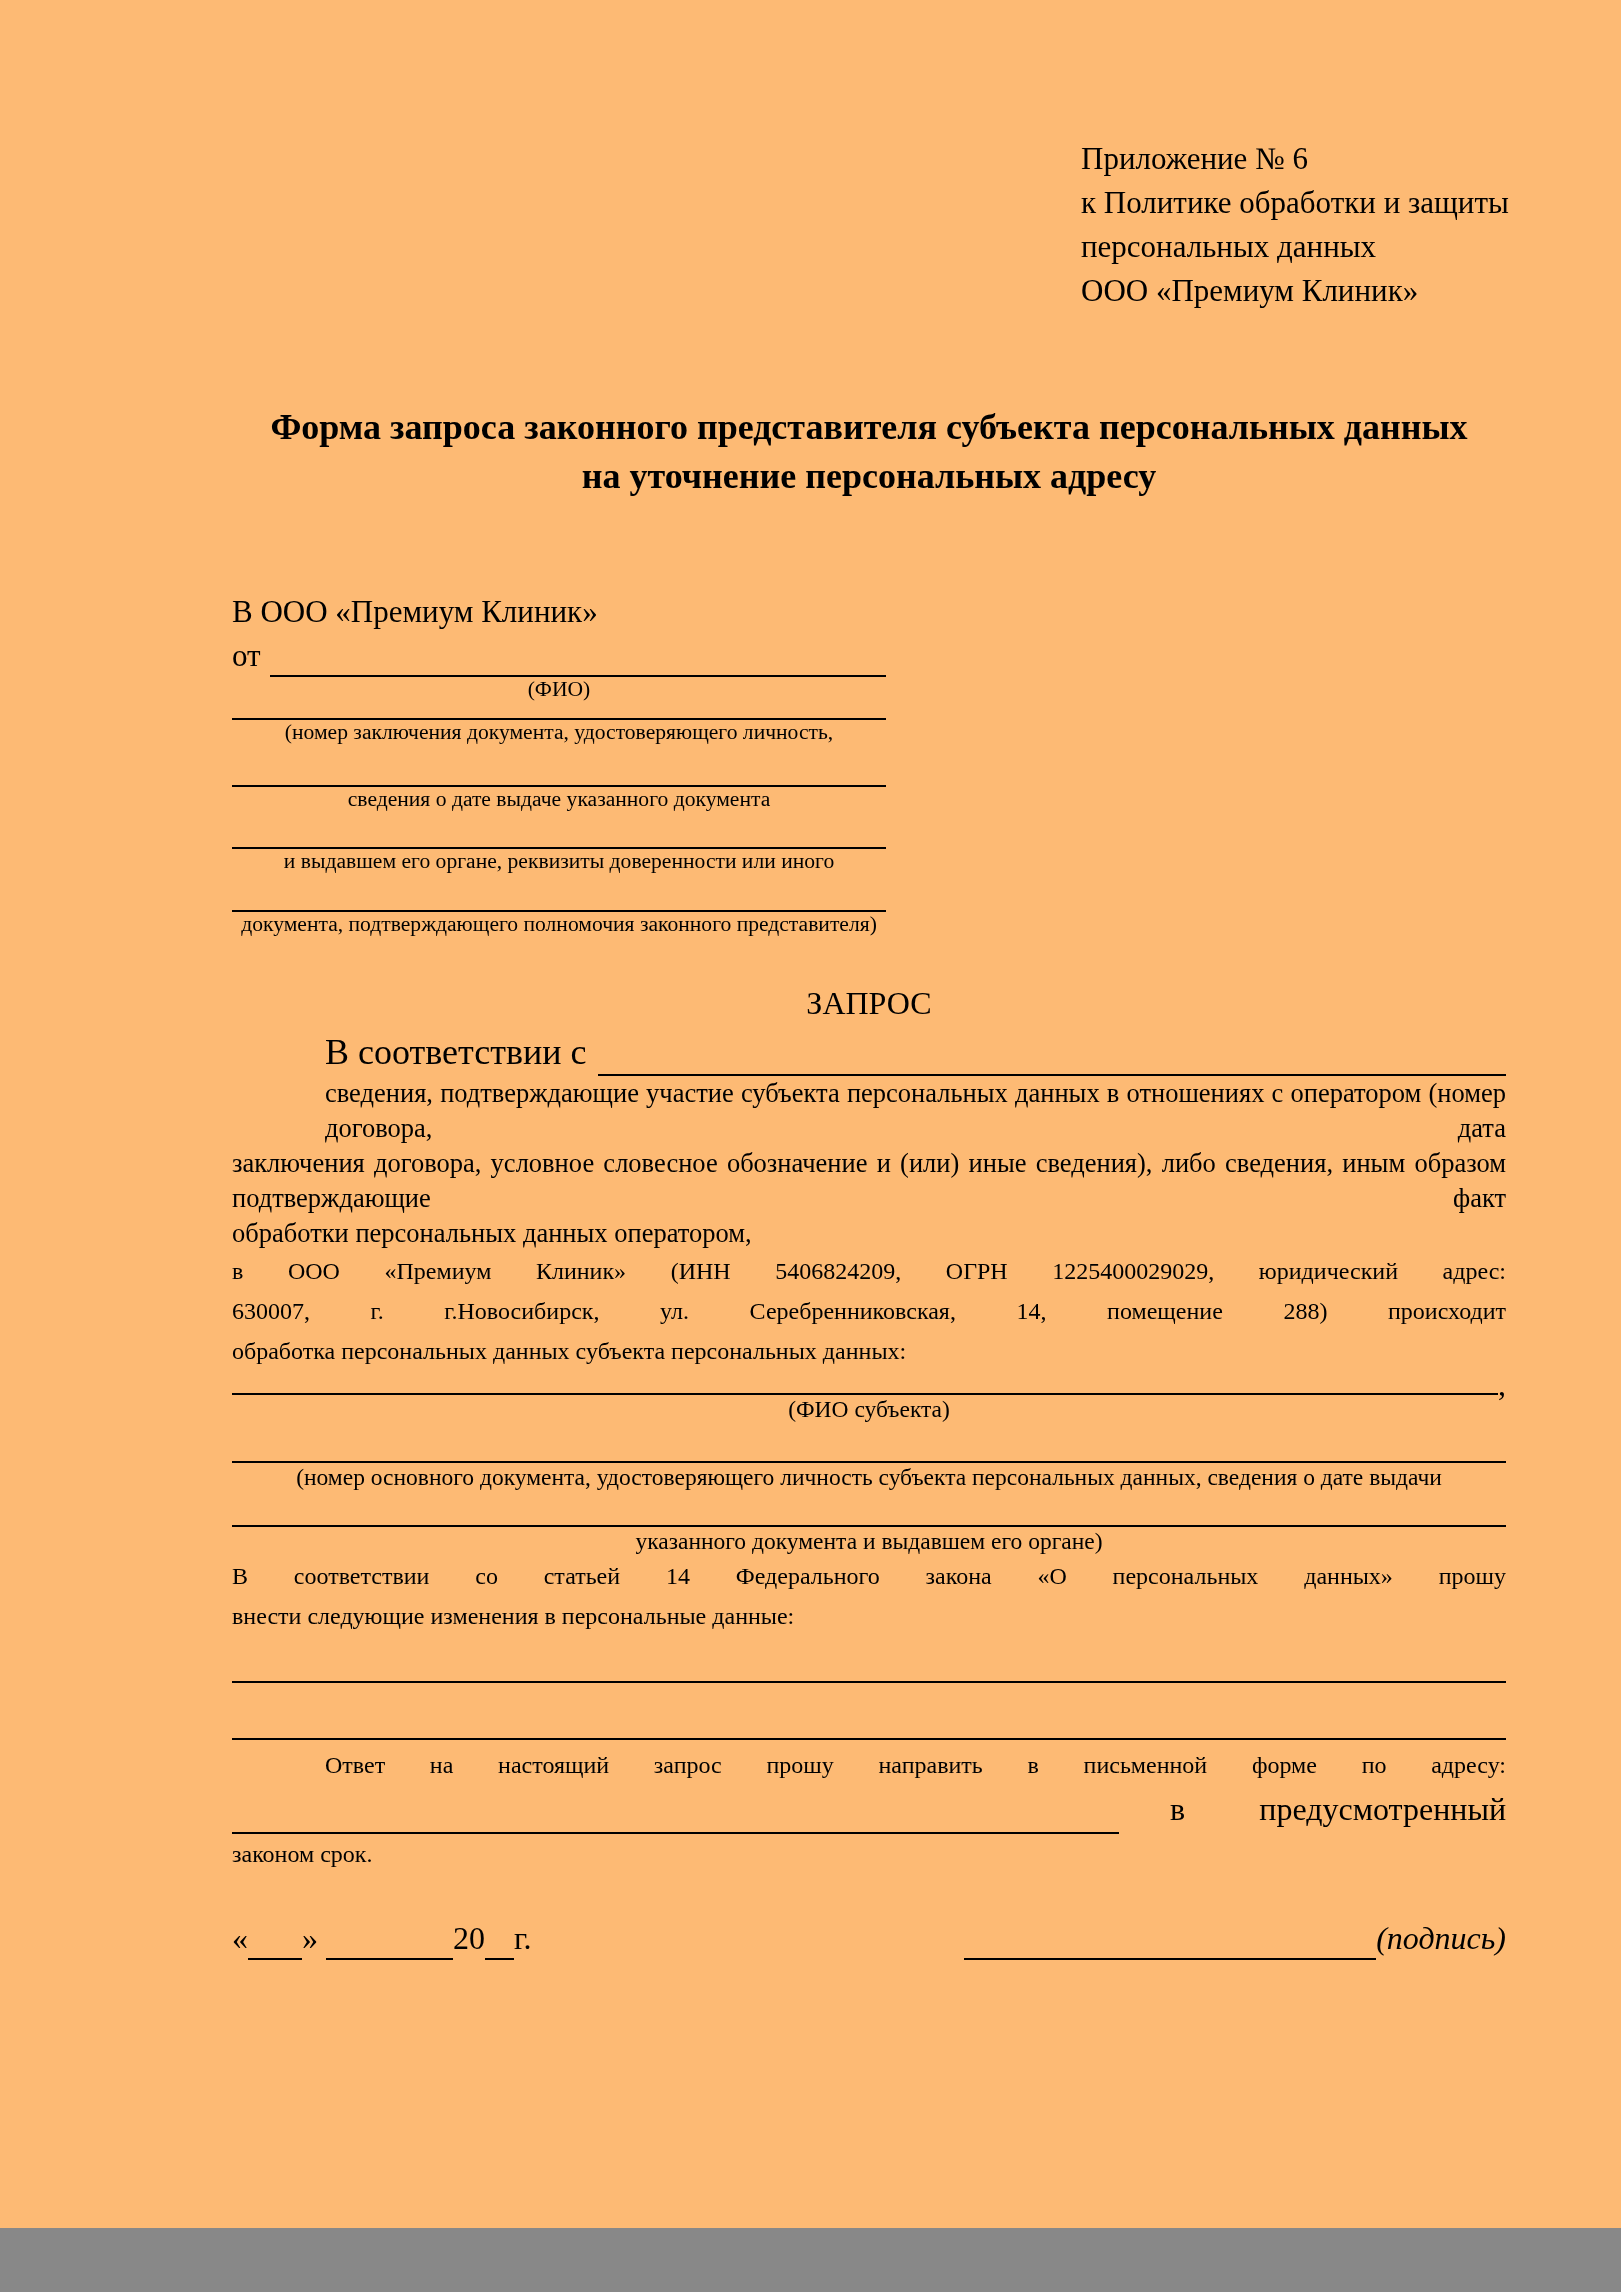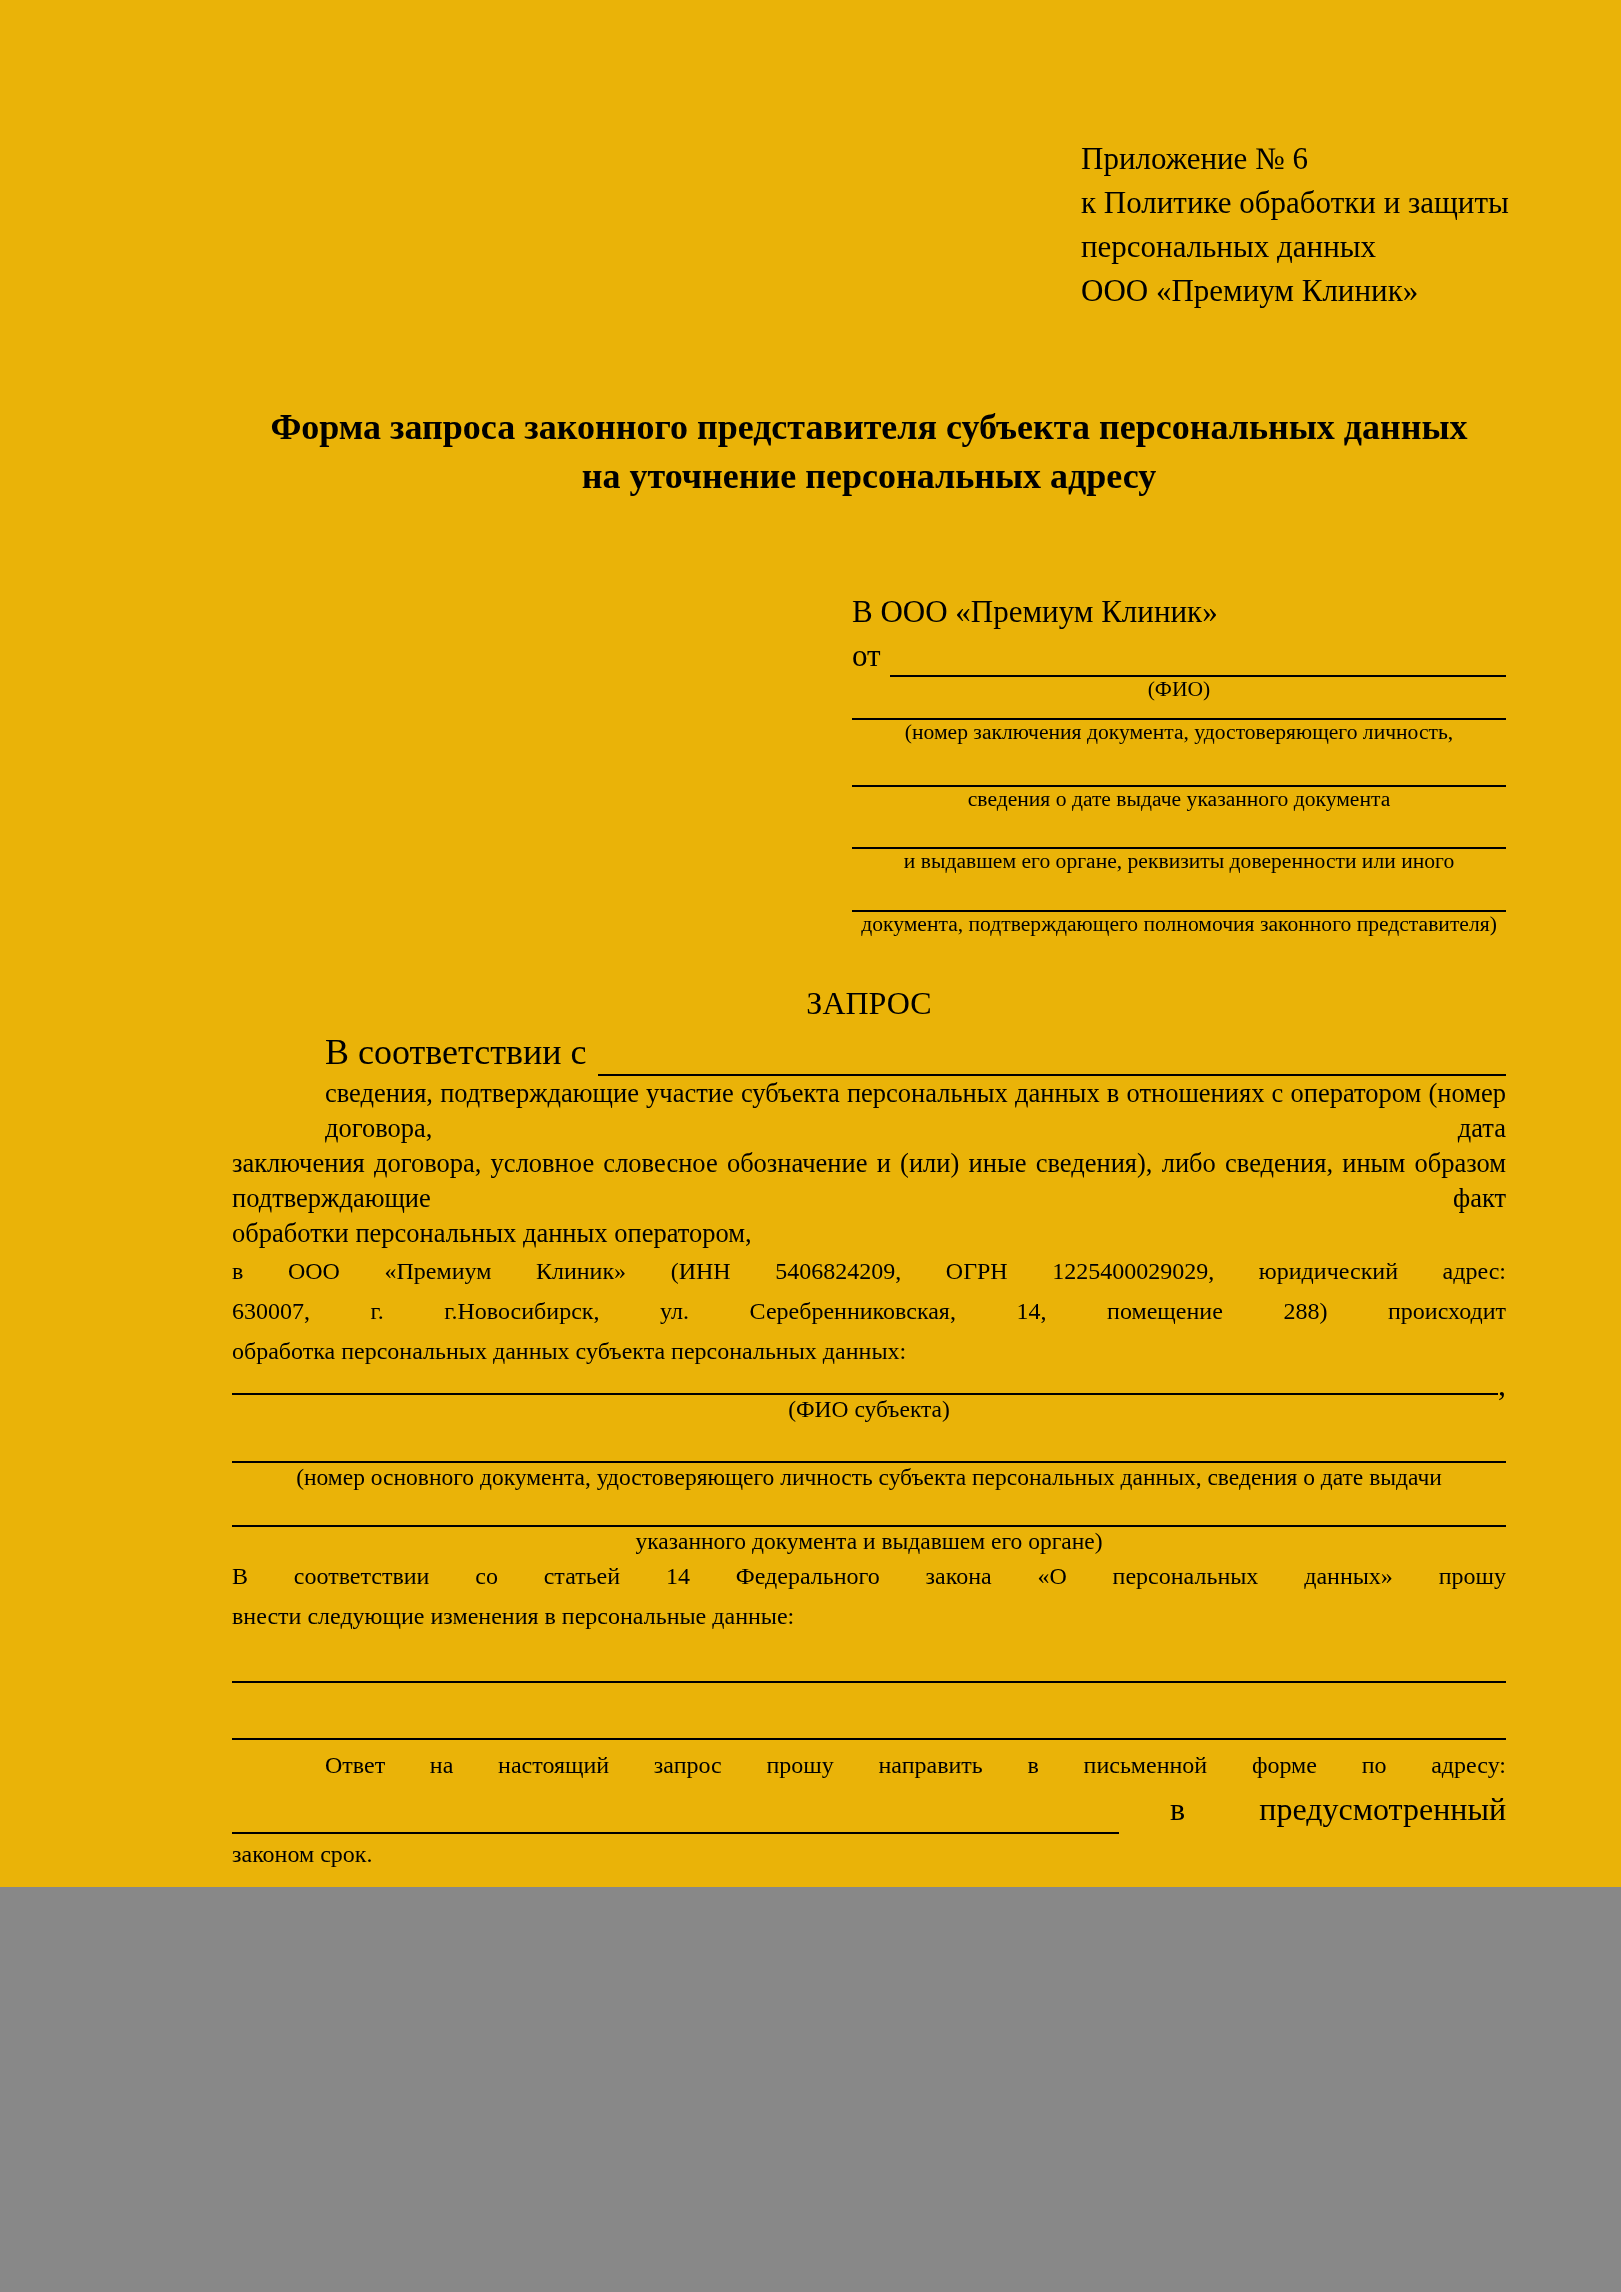--- a/index.html
+++ b/index.html
@@ -1,19 +1,19 @@
 <!DOCTYPE html>
 <html><head>
 <meta charset="utf-8">
 <style>
   html,body{margin:0;padding:0;background:#888;}
   .page{
     position:relative;
-    width:1621px;height:1887px;
-    background:#eab308;
+    width:1621px;height:2228px;
+    background:#fdba74;
     color:#000;
     font-family:"Liberation Serif","DejaVu Serif",serif;
     overflow:hidden;
     margin:0 auto;
   }
   .content{
     position:absolute;
     left:232px;top:0;
     width:1274px;
   }
@@ -29,21 +29,20 @@
   .doc-title{
     margin-top:90px;
     text-align:center;
     font-weight:bold;
     font-size:36px;
     line-height:49px;
   }
   
   .addressee{
     margin-top:88px;
-    margin-left:620px;
     width:654px;
     font-size:31px;
   }
   .addr-to{line-height:45px;}
   .addr-from{display:flex;align-items:flex-end;height:43px;line-height:43px;}
   .addr-from .lead{margin-right:9.8px;}
   .fill-rule{flex:1 1 auto;border-bottom:2.9px solid #000;height:39px;}
   .cap{
     font-size:21.6px;
     line-height:25.5px;

